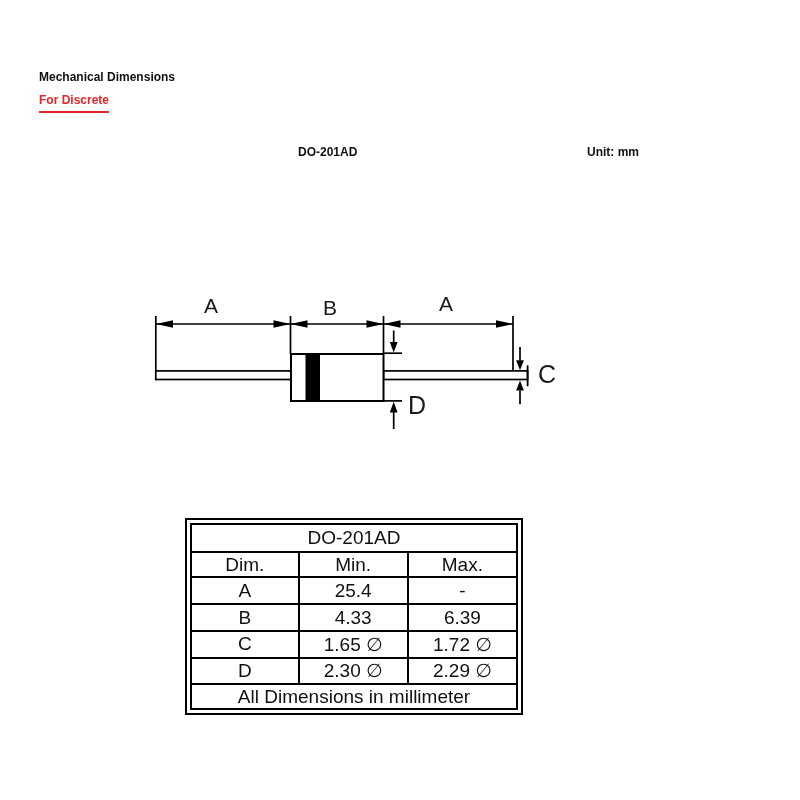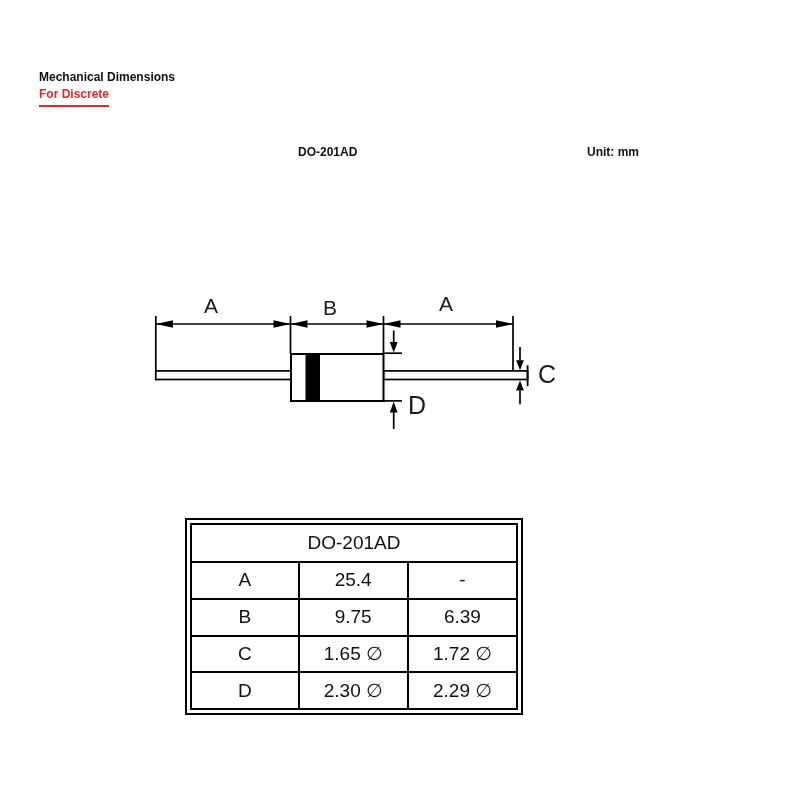--- a/index.html
+++ b/index.html
@@ -51,21 +51,21 @@
   .r-data   { height:26px; }
   .r-foot   { height:21px; }
   svg .ln   { stroke:#000; fill:none; }
   svg .fl   { fill:#000; stroke:none; }
   svg .wh   { fill:#fff; stroke:#000; }
 </style>
 </head>
 <body>
 
 <div class="abs hdr" style="left:39px; top:67px;">Mechanical Dimensions</div>
-<div class="abs hdr subtitle" style="left:39px; top:84px;">For Discrete</div>
+<div class="abs hdr subtitle" style="left:39px; top:90px;">For Discrete</div>
 
 <div class="abs hdr" style="left:298px; top:142px;">DO-201AD</div>
 <div class="abs hdr" style="left:587px; top:142px;">Unit: mm</div>
 
 <svg class="abs" style="left:140px; top:280px;" width="420" height="160" viewBox="140 280 420 160">
 
   <g>
     <path class="ln" stroke-width="1.7" d="M155.8,316 V380.2"></path>
     <path class="ln" stroke-width="1.7" d="M290.5,316 V354"></path>
     <path class="ln" stroke-width="1.7" d="M383.5,316 V354"></path>
@@ -124,35 +124,43 @@
   <table class="spec-table">
     <colgroup>
       <col style="width:33%">
         <col style="width:33.5%">
         <col style="width:33.5%">
     </colgroup>
     <tbody>
       <tr class="r-title">
         <td colspan="3">DO-201AD</td>
       </tr>
+      <tr class="r-head">
+        <th>Dim.</th>
+        <th>Min.</th>
+        <th>Max.</th>
+      </tr>
       <tr class="r-data">
         <td>A</td>
         <td>25.4</td>
         <td>-</td>
       </tr>
       <tr class="r-data">
         <td>B</td>
-        <td>9.75</td>
+        <td>4.33</td>
         <td>6.39</td>
       </tr>
       <tr class="r-data">
         <td>C</td>
         <td>1.65 ∅</td>
         <td>1.72 ∅</td>
       </tr>
       <tr class="r-data">
         <td>D</td>
         <td>2.30 ∅</td>
         <td>2.29 ∅</td>
       </tr>
+      <tr class="r-foot">
+        <td colspan="3">All Dimensions in millimeter</td>
+      </tr>
     </tbody>
   </table>
 </div>
 
 </body></html>

